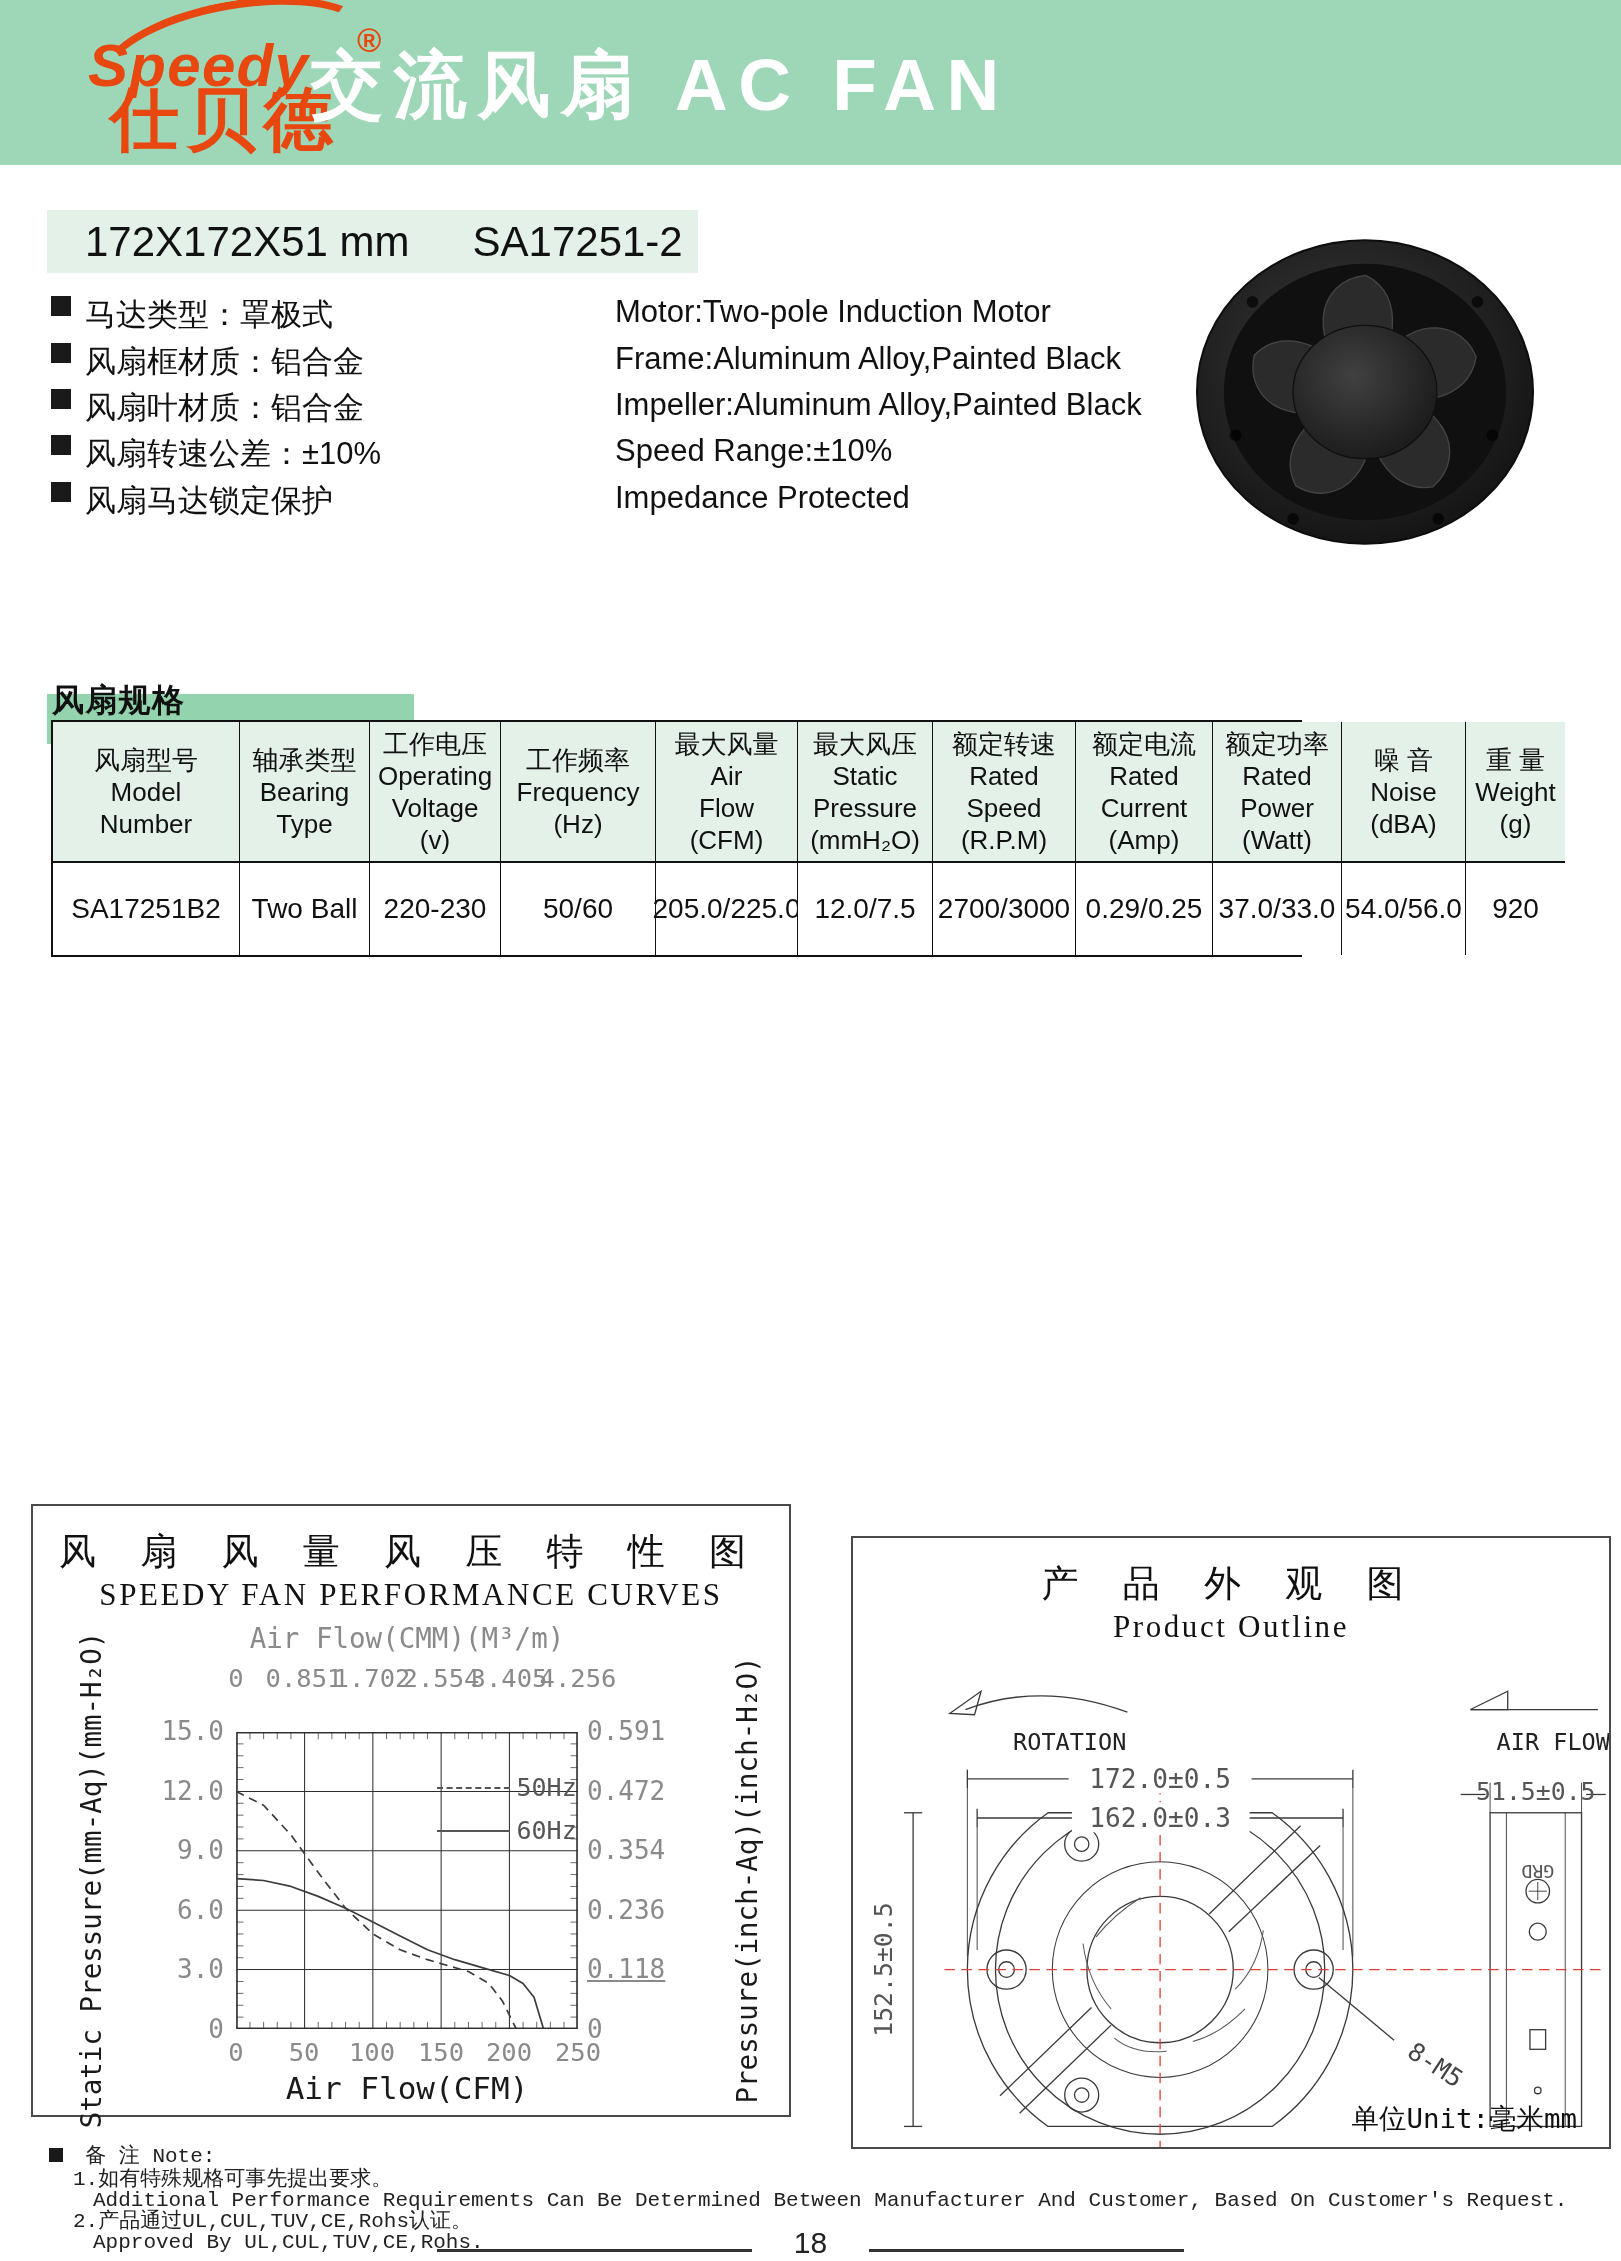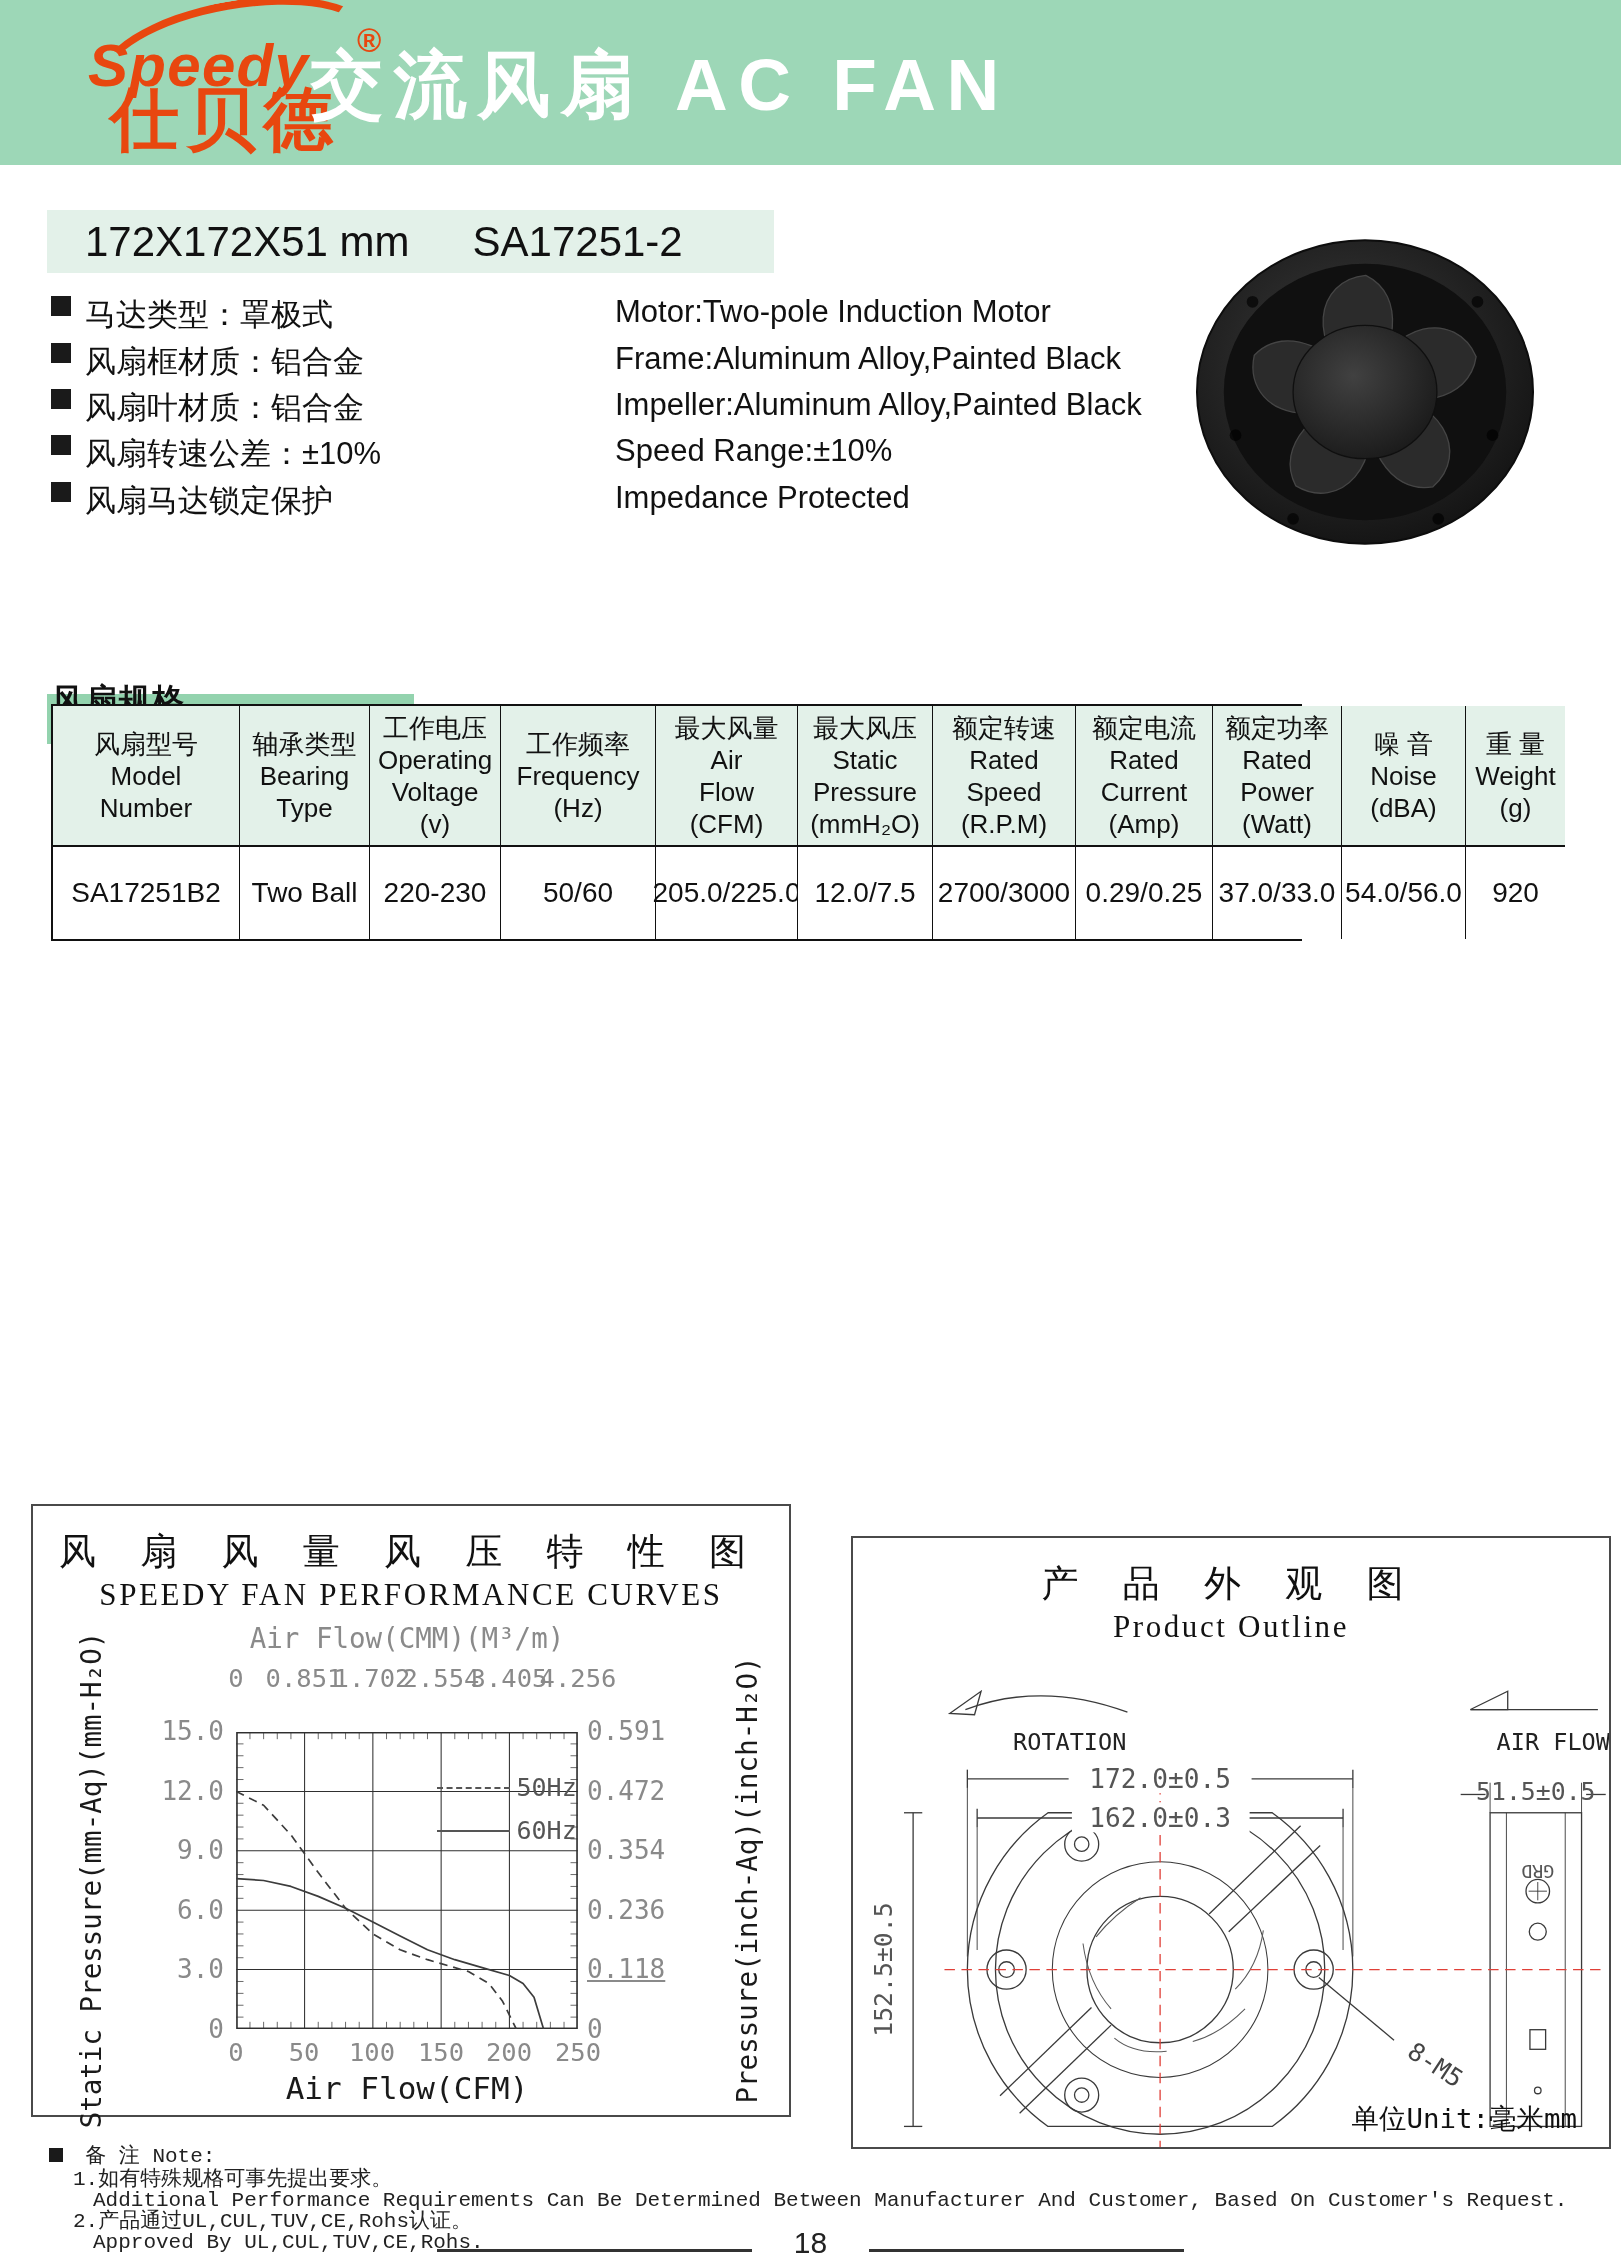--- a/index.html
+++ b/index.html
@@ -15,39 +15,39 @@
           transform:rotate(-10deg);}
   .brand-script{position:absolute;left:26px;top:26px;font-size:60px;font-weight:bold;
           font-style:italic;color:#e8470f;letter-spacing:1.3px;}
   .brand-reg{position:absolute;left:295px;top:17px;font-size:33px;color:#e8470f;font-weight:bold;}
   .brand-cn{position:absolute;left:48px;top:69px;font-size:69px;font-weight:bold;
           color:#e8470f;letter-spacing:7.8px;}
   .main-title{position:absolute;left:0;top:37px;width:1320px;text-align:center;
           font-size:73px;font-weight:bold;color:#fff;letter-spacing:10.5px;}
 
   
-  .model-bar{position:absolute;left:47px;top:210px;width:727px;height:63px;background:#e3f1e9;
+  .model-bar{position:absolute;left:47px;top:210px;width:651px;height:63px;background:#e3f1e9;
           display:flex;align-items:center;padding-left:38px;box-sizing:border-box;
           font-size:42px;color:#111;}
   .model-bar .gap{display:inline-block;width:63px;}
 
   
   .feature-row{position:absolute;left:51px;height:42px;font-size:31px;white-space:nowrap;}
   .feature-row .sq{display:inline-block;width:19.6px;height:19.6px;background:#1a1a1a;
           margin-right:14.4px;vertical-align:9.2px;}
   .feature-en{position:absolute;left:564px;font-size:31px;white-space:nowrap;}
 
   
   .fan-photo{position:absolute;left:1195px;top:239px;}
 
   
   .spec-bar{position:absolute;left:47px;top:694px;width:367px;height:50px;background:#93d3ae;
           display:flex;align-items:center;padding-left:5px;box-sizing:border-box;
           font-size:32px;font-weight:bold;letter-spacing:1.3px;}
-  .spec-table{position:absolute;left:51px;top:704px;width:1251px;border:2.6px solid #111;
+  .spec-table{position:absolute;left:51px;top:720px;width:1251px;border:2.6px solid #111;
           display:grid;grid-template-columns:187px 130px 131px 155px 142px 135px 143px 137px 129px 124px 99px;
           box-sizing:border-box;background:#fff;}
   .hcell{background:#e3f1e9;border-right:1.3px solid #111;border-bottom:2px solid #111;
           height:139px;display:flex;flex-direction:column;justify-content:center;align-items:center;
           font-size:26px;line-height:32px;text-align:center;
           font-family:"Liberation Sans","DejaVu Sans",sans-serif;}
   .hcell:nth-child(11){border-right:none;}
   .hcell .en{white-space:pre-line;}
   .dcell{background:#fff;border-right:1.3px solid #111;height:92px;display:flex;
           align-items:center;justify-content:center;font-size:28px;

